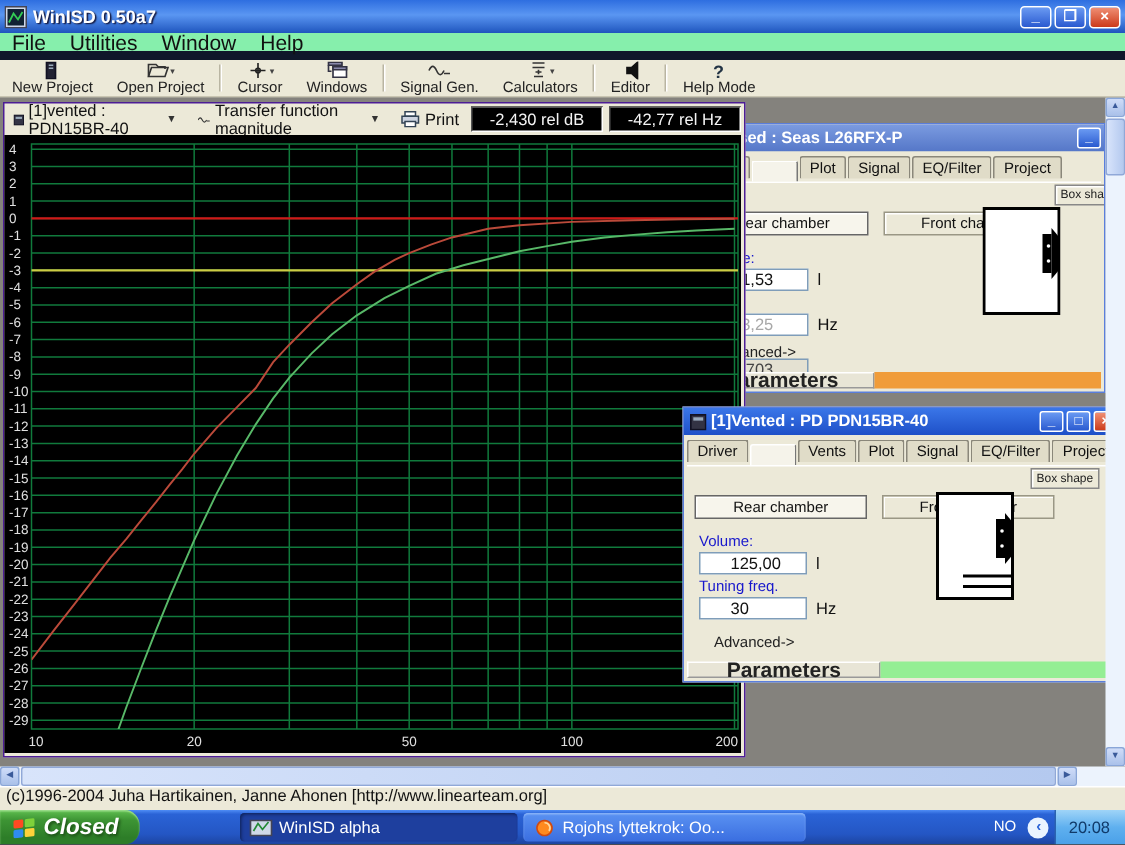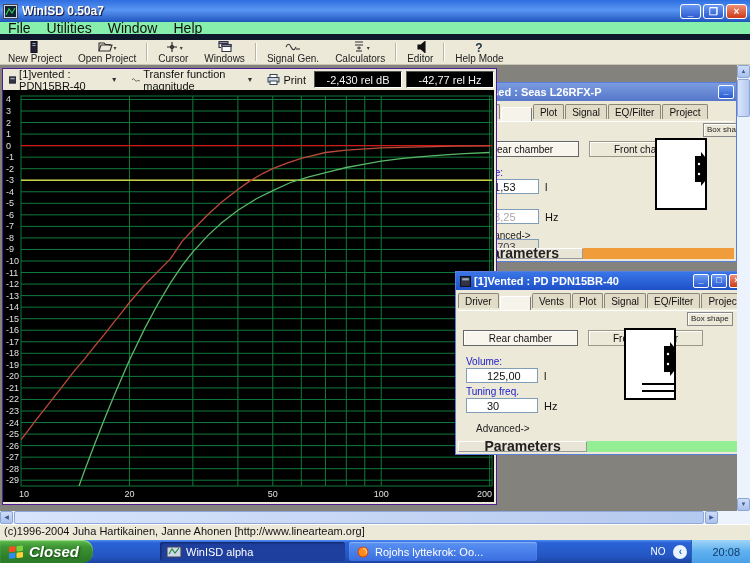--- a/index.html
+++ b/index.html
@@ -97,21 +97,21 @@
 #startbtn .slabel { color:#fff; font-weight:bold; font-style:italic; font-size:15px; text-shadow:1px 1px 2px #1a4a14; }
 .task { position:absolute; top:2px; height:19px; border-radius:3px; display:flex; align-items:center; gap:4px;
   padding:0 6px; font-size:11px; color:#fff; overflow:hidden; white-space:nowrap; }
 .task.active { background:#1e3f9e; box-shadow:inset 1px 1px 2px #102560; }
 .task.normal { background:linear-gradient(180deg,#5a92f2,#3a6ee0); box-shadow:inset 0 1px 1px #8ab4f8; }
 #tray { position:absolute; right:0; top:0; height:23px; display:flex; align-items:center; }
 #tray .lang { color:#fff; font-size:10px; padding:0 8px; }
 #tray .chev { width:14px; height:14px; border-radius:50%; background:#eaf4ff; color:#2a63d6; font-size:10px;
   font-weight:bold; text-align:center; line-height:13px; margin-right:4px; }
 #clock { height:23px; background:linear-gradient(180deg,#9fd4f8,#5fb0ef 50%,#4aa0e8); color:#103a6a;
-  font-size:11px; display:flex; align-items:center; padding:0 10px 0 20px; border-left:1px solid #2a63b0; }
+  font-size:11px; display:flex; align-items:center; padding:0 10px 0 8px; border-left:1px solid #2a63b0; }
 svg { display:block; }
 </style>
 </head>
 <body>
 
 <div id="screen">
 
   <div id="titlebar">
     <svg width="15" height="15" viewBox="0 0 15 15">
       <rect x="0.5" y="0.5" width="14" height="14" fill="#cfd8e8" stroke="#445"></rect>

